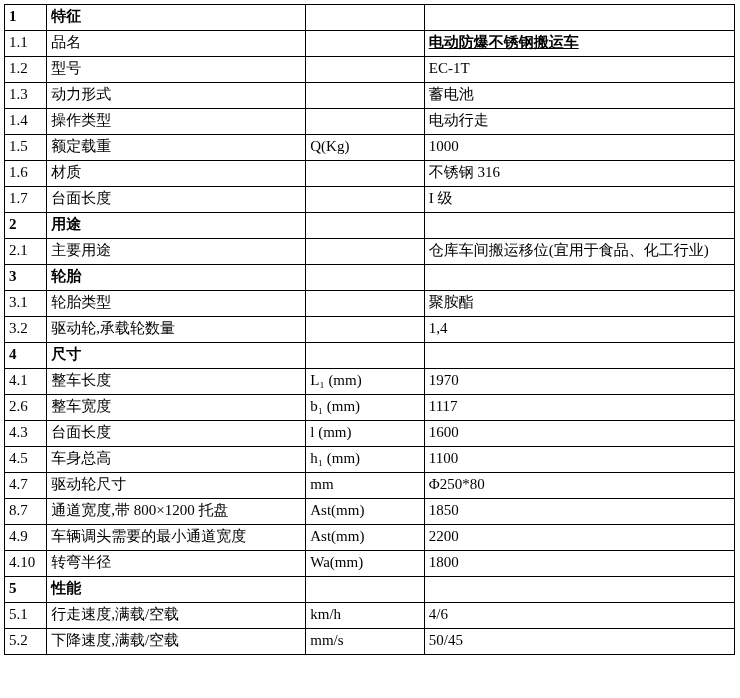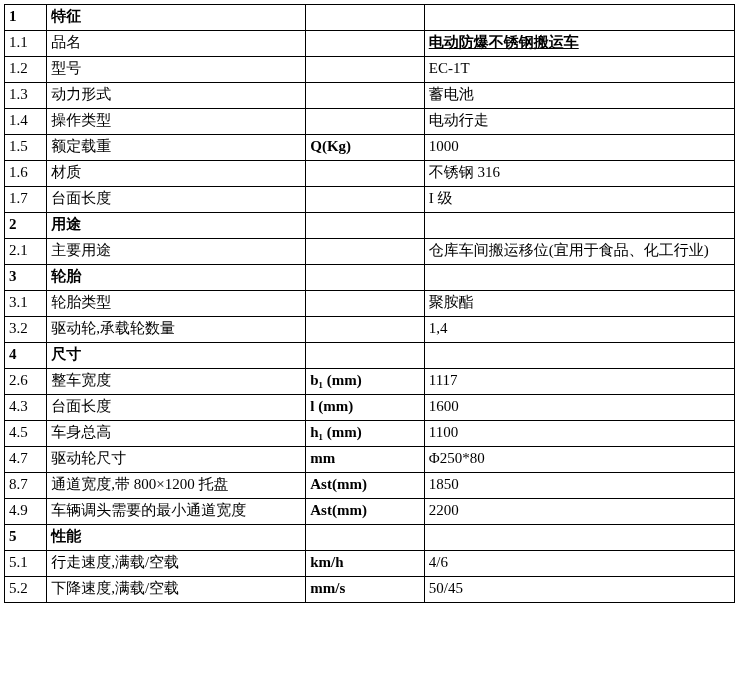--- a/index.html
+++ b/index.html
@@ -25,21 +25,21 @@
     padding: 1px 4px 2px 4px;
     font-size: 15px;
     line-height: 1.15;
     height: 22px;
     vertical-align: middle;
     white-space: nowrap;
     overflow: hidden;
   }
   .col-idx  { width: 42px; }
   .col-name { width: 258px; }
-  .col-unit { width: 118px; font-weight: bold; }
+  .col-unit { width: 118px; }
   .col-val  { width: 309px; }
 
   tr.section td {
     font-weight: bold;
   }
   td.bold-val {
     font-weight: bold;
     text-decoration: underline;
   }
 </style>
@@ -132,20 +132,26 @@
         <td class="col-unit"></td>
         <td class="col-val">1,4</td>
       </tr>
       <tr class="section">
         <td class="col-idx">4</td>
         <td class="col-name">尺寸</td>
         <td class="col-unit"></td>
         <td class="col-val"></td>
       </tr>
       <tr>
+        <td class="col-idx">4.1</td>
+        <td class="col-name">整车长度</td>
+        <td class="col-unit">L₁ (mm)</td>
+        <td class="col-val">1970</td>
+      </tr>
+      <tr>
         <td class="col-idx">2.6</td>
         <td class="col-name">整车宽度</td>
         <td class="col-unit">b₁ (mm)</td>
         <td class="col-val">1117</td>
       </tr>
       <tr>
         <td class="col-idx">4.3</td>
         <td class="col-name">台面长度</td>
         <td class="col-unit">l (mm)</td>
         <td class="col-val">1600</td>
@@ -167,20 +173,26 @@
         <td class="col-name">通道宽度,带 800×1200 托盘</td>
         <td class="col-unit">Ast(mm)</td>
         <td class="col-val">1850</td>
       </tr>
       <tr>
         <td class="col-idx">4.9</td>
         <td class="col-name">车辆调头需要的最小通道宽度</td>
         <td class="col-unit">Ast(mm)</td>
         <td class="col-val">2200</td>
       </tr>
+      <tr>
+        <td class="col-idx">4.10</td>
+        <td class="col-name">转弯半径</td>
+        <td class="col-unit">Wa(mm)</td>
+        <td class="col-val">1800</td>
+      </tr>
       <tr class="section">
         <td class="col-idx">5</td>
         <td class="col-name">性能</td>
         <td class="col-unit"></td>
         <td class="col-val"></td>
       </tr>
       <tr>
         <td class="col-idx">5.1</td>
         <td class="col-name">行走速度,满载/空载</td>
         <td class="col-unit">km/h</td>

